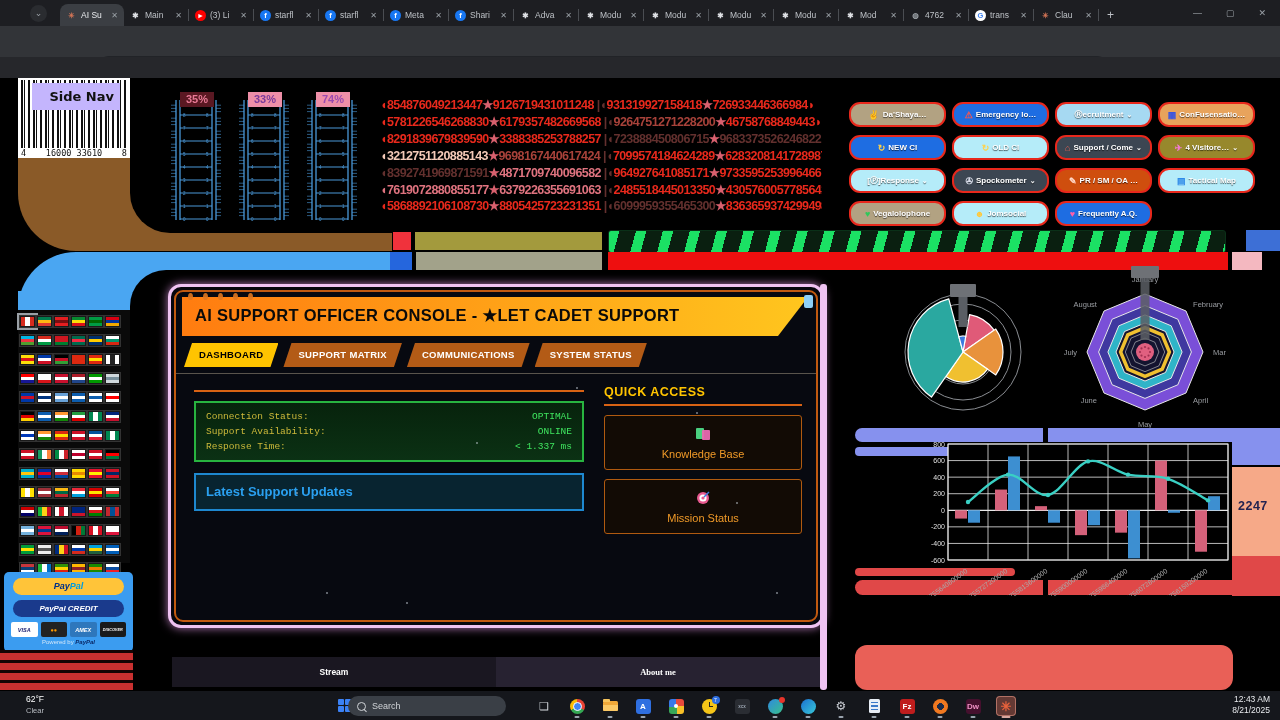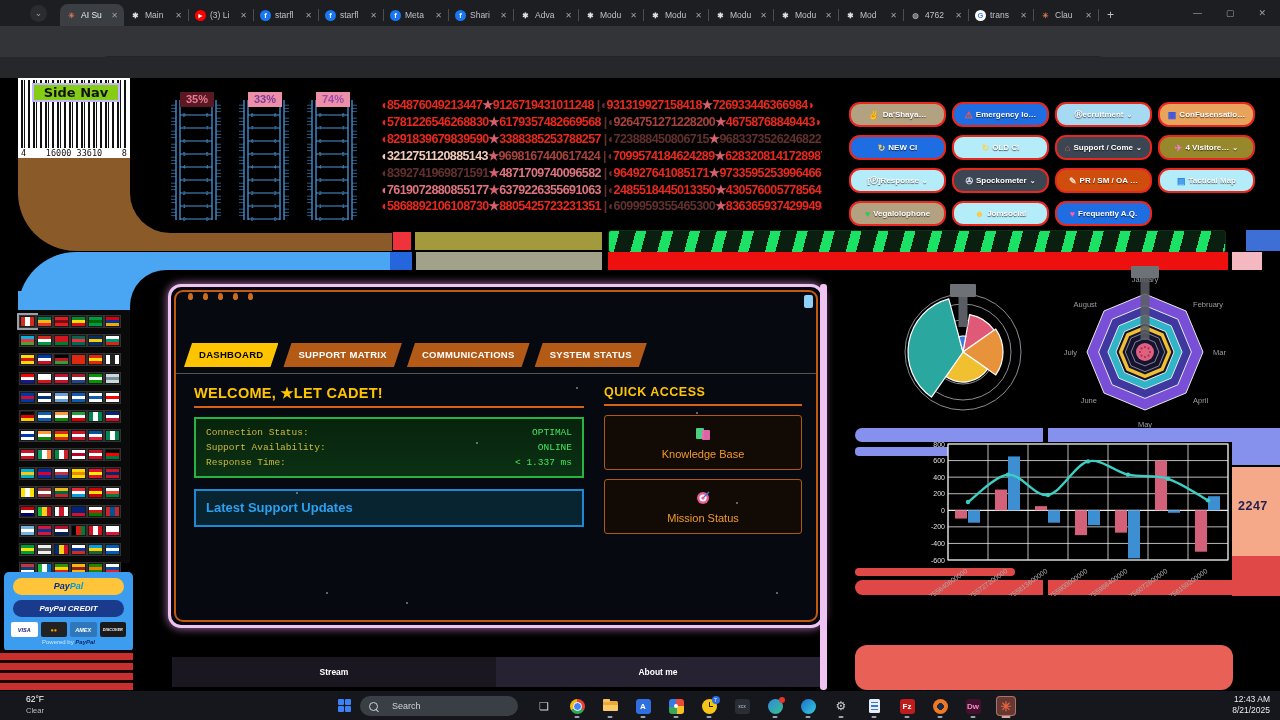--- a/index.html
+++ b/index.html
@@ -32,22 +32,22 @@
   #bm-apps{left:8px;top:60px;color:#9aa0a6;font-size:11px;}
   #bm-all{right:10px;top:60px;color:#c3c6cb;font-size:9px;display:flex;gap:5px;align-items:center;}
   .mini-folder{width:10px;height:7px;background:#9aa0a6;border-radius:1px;position:relative;display:inline-block;}
   .mini-folder:before{content:"";position:absolute;left:0;top:-2px;width:5px;height:2px;background:#9aa0a6;border-radius:1px 1px 0 0;}
   
   #page{left:0;top:78px;width:1280px;height:612px;background:#000;overflow:hidden;}
   
   #barcode{left:18px;top:0px;width:112px;height:82px;background:#fff;}
   #barcode .bars{position:absolute;left:3px;right:3px;top:2px;bottom:12px;
       background:repeating-linear-gradient(90deg,#101010 0 2px,#fff 2px 3px,#101010 3px 4px,#fff 4px 7px,#101010 7px 9px,#fff 9px 12px);}
-  #barcode .bclabel{position:absolute;left:14px;right:10px;top:5px;background:#84cc16;border:2px solid #c4b5fd;
-      text-align:center;font-weight:bold;font-size:13px;font-family:"DejaVu Sans",sans-serif;color:#111;letter-spacing:0px;}
+  #barcode .bclabel{position:absolute;left:14px;right:10px;top:5px;background:#c4b5fd;border:6px solid #c4b5fd;
+      text-align:right;font-weight:bold;font-size:13px;font-family:"DejaVu Sans",sans-serif;color:#111;letter-spacing:0px;}
   #barcode .bcdigits{position:absolute;left:0;right:0;bottom:0;height:12px;display:flex;justify-content:space-between;
       padding:0 3px;font-size:8.5px;color:#111;font-family:"DejaVu Sans Mono",monospace;background:#fff;}
   
   .carve{background:#000;}
   #elbow-brown{left:18px;top:80px;width:374px;height:93px;background:#8a5a28;border-radius:0 0 0 58px;}
   #carve-brown{left:130px;top:80px;width:262px;height:75px;border-bottom-left-radius:40px;}
   #blk-red1{left:393px;top:154px;width:18px;height:18px;background:#f0323c;}
   #blk-olive{left:415px;top:154px;width:187px;height:18px;background:#a39a3d;}
   #bar-striped{left:608px;top:152px;width:616px;height:21px;border-radius:3px;border:1px solid #0a3018;
       background:repeating-linear-gradient(105deg,#1be164 0 10px,#0a1f10 10px 26px);}
@@ -121,43 +121,43 @@
       display:flex;flex-direction:column;align-items:center;justify-content:center;gap:3px;}
   .qbtn .qlabel{color:#f09a28;font-size:11px;}
   #console-scroll-thumb{position:absolute;right:3px;top:3px;width:9px;height:13px;background:#8fd0f8;border-radius:2px;}
   #pink-strip{left:820px;top:206px;width:7px;height:406px;background:#efc3f2;border-radius:3px;}
   
   #social-menu{left:172px;top:550px;width:648px;height:23px;background:#16131b;display:flex;align-items:center;
       gap:24px;padding:0 12px;color:#fff;font-size:8.5px;font-weight:bold;box-sizing:border-box;}
   #social-like{margin-left:auto;}
   #social-tabs{left:172px;top:579px;width:648px;height:30px;display:flex;}
   .stab{flex:1;display:flex;align-items:center;justify-content:center;color:#fff;font-size:8.5px;font-weight:bold;}
-  .stab.t0{background:#1a1721;} .stab.t1{background:#272231;}
+  .stab.t0{background:#1a1721;} .stab.t1{background:#272231;font-family:Liberation Serif, serif;}
   
   .periwinkle{background:#8691ee;} .framered{background:#e04848;}
   #cf-top-a{left:855px;top:350px;width:188px;height:14px;border-radius:7px 0 0 7px;}
   #cf-top-b{left:1048px;top:350px;width:232px;height:14px;}
   #cf-top-strip{left:855px;top:369px;width:160px;height:9px;border-radius:4px;}
   #cf-right-blue{left:1232px;top:350px;width:48px;height:37px;}
   #cf-right-salmon{left:1232px;top:389px;width:48px;height:92px;background:#f6a988;}
   #cf-right-salmon span{position:absolute;left:6px;top:32px;font-size:12.5px;font-weight:800;color:#232350;letter-spacing:.5px;}
   #cf-right-red{left:1232px;top:478px;width:48px;height:40px;}
   #cf-bot-strip{left:855px;top:490px;width:160px;height:8px;border-radius:4px;}
   #cf-bot-a{left:855px;top:502px;width:188px;height:15px;border-radius:8px 0 0 8px;}
   #cf-bot-b{left:1048px;top:502px;width:232px;height:15px;}
   #salmon-block{left:855px;top:567px;width:378px;height:45px;background:#e96057;border-radius:12px;}
   
   #taskbar{left:0;top:690px;width:1280px;height:30px;background:#15171c;border-top:1px solid #000;position:absolute;}
   #weather{left:26px;top:3px;position:absolute;color:#fff;font-size:8.5px;line-height:11px;}
   #weather .cond{color:#b8bcc2;font-size:7.5px;}
   #startbtn{left:338px;top:8px;position:absolute;width:14px;height:14px;display:grid;
       grid-template-columns:6px 6px;grid-template-rows:6px 6px;gap:1px;}
   #startbtn i{background:#3b82f6;border-radius:1px;}
-  #tb-search{left:360px;top:5px;position:absolute;width:158px;height:20px;background:#3a3f46;border-radius:10px;
-      display:flex;align-items:center;gap:14px;padding:0 9px;box-sizing:border-box;}
+  #tb-search{left:348px;top:5px;position:absolute;width:158px;height:20px;background:#3a3f46;border-radius:10px;
+      display:flex;align-items:center;gap:6px;padding:0 9px;box-sizing:border-box;}
   #tb-search .mag{width:7px;height:7px;border:1.3px solid #cfd2d6;border-radius:50%;position:relative;flex:none;}
   #tb-search .mag:after{content:"";position:absolute;width:4px;height:1.3px;background:#cfd2d6;transform:rotate(45deg);left:5px;top:7px;}
   #tb-search .stext{color:#cfd2d6;font-size:9px;}
   #tb-icons{left:534px;top:2px;position:absolute;display:flex;gap:13px;height:26px;align-items:center;}
   .tbi{width:20px;height:20px;display:flex;align-items:center;justify-content:center;position:relative;flex:none;border-radius:4px;}
   .tbi .dot{position:absolute;bottom:-2px;left:50%;transform:translateX(-50%);width:5px;height:2.5px;border-radius:2px;background:#9aa4ae;}
   .tbi.active{background:rgba(220,110,90,.40);box-shadow:inset 0 0 0 1px rgba(255,170,150,.5);}
   #tb-clock{right:10px;top:3px;position:absolute;color:#e8eaed;font-size:8.5px;line-height:11px;text-align:right;}
 </style>
 </head>
@@ -791,29 +791,31 @@
   </div>
   <div class="abs" id="stripes">
     <div style="top:3px"></div>
       <div style="top:13px"></div>
       <div style="top:23px"></div>
       <div style="top:33px"></div>
   </div>
 
   <div class="abs" id="console">
     <div id="console-inner">
+      <div id="console-header">
+        <span>AI SUPPORT OFFICER CONSOLE - ★LET CADET SUPPORT</span>
+      </div>
       <div id="console-tabs">
           <div class="ctab active">DASHBOARD</div>
           <div class="ctab">SUPPORT MATRIX</div>
           <div class="ctab">COMMUNICATIONS</div>
           <div class="ctab">SYSTEM STATUS</div>
         </div>
       <div id="console-divider"></div>
       <div id="console-left">
-        <div id="welcome-title">WELCOME, ★LET CADET!</div>
         <div class="orange-hr"></div>
         <div id="status-box">
             <div class="srow">
               <span class="sl">Connection Status:</span>
                    <span class="sv">OPTIMAL</span>
             </div>
             <div class="srow">
               <span class="sl">Support Availability:</span>
                    <span class="sv">ONLINE</span>
             </div>

